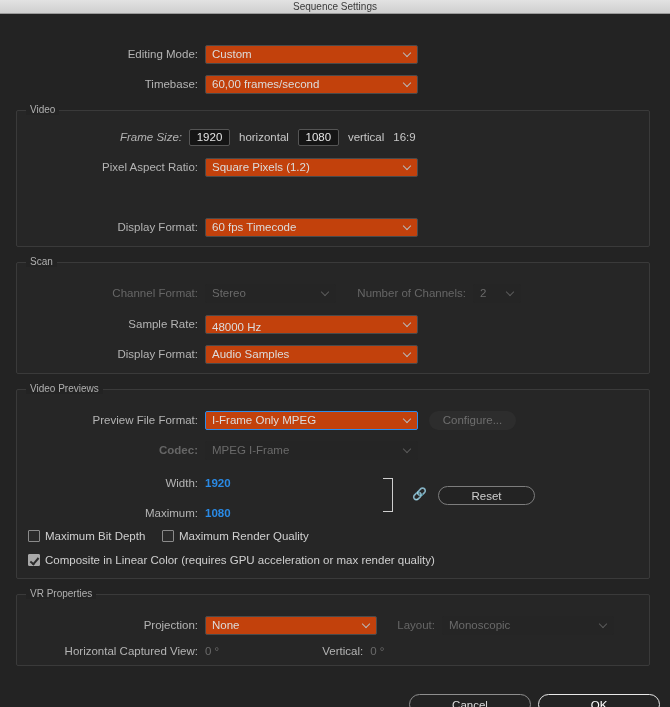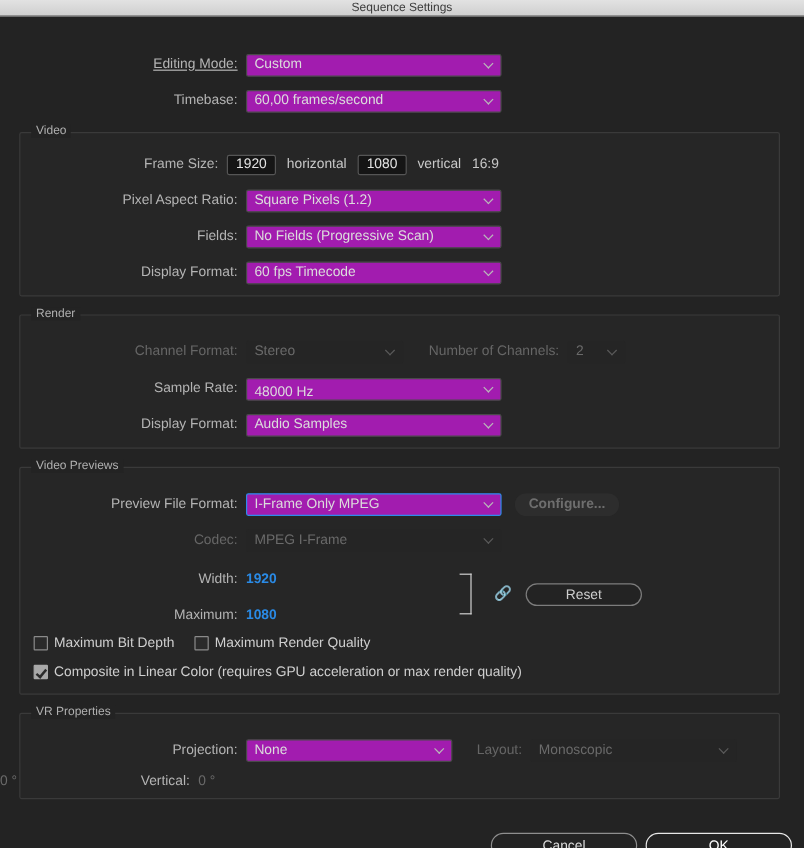--- a/index.html
+++ b/index.html
@@ -27,21 +27,21 @@
   .lbl{
     text-align:right;color:#b4b4b4;font-size:11.5px;
     padding-right:7px;white-space:nowrap;
   }
   .lbl.dim{color:#666;}
   .val-dim{color:#6a6a6a;font-size:11.5px;}
 
   
   .select{
     position:relative;height:19px;box-sizing:border-box;
-    background:#a21caf;border:1px solid #4a4a4a;border-radius:2px;
+    background:#c2410c;border:1px solid #4a4a4a;border-radius:2px;
     display:flex;align-items:center;
     padding:0 18px 0 6px;color:#dcdcdc;font-size:11.5px;white-space:nowrap;
   }
   .select .chev{
     position:absolute;right:6px;top:50%;width:7px;height:7px;
     margin-top:-4px;
   }
   .select .chev::before{
     content:"";position:absolute;left:0;top:0;width:5px;height:5px;
     border-left:1.3px solid #b9b9b9;border-bottom:1.3px solid #b9b9b9;
@@ -113,78 +113,71 @@
 </head>
 <body>
 
 <div class="titlebar">
   <span>Sequence Settings</span>
 </div>
 
 <div class="dialog">
 
   <div class="row" style="position:absolute;left:0;top:29px;">
-    <div class="lbl" style="width:198px;text-decoration:underline;">Editing Mode:</div>
+    <div class="lbl" style="width:198px;">Editing Mode:</div>
     <div class="select" style="width:213px;">
       <span>Custom</span>
       <span class="chev"></span>
     </div>
   </div>
 
   <div class="row" style="position:absolute;left:0;top:59px;">
     <div class="lbl" style="width:198px;">Timebase:</div>
     <div class="select" style="width:213px;">
       <span>60,00  frames/second</span>
       <span class="chev"></span>
     </div>
   </div>
 
   <div class="group" style="top:96px;height:137px;">
     <span class="group-title">Video</span>
   </div>
 
   <div class="row" style="position:absolute;left:0;top:112px;">
-    <div class="lbl" style="width:182px;">Frame Size:</div>
+    <div class="lbl" style="width:182px;font-style:italic;">Frame Size:</div>
     <div class="textfield" style="width:41px;">
       <span>1920</span>
     </div>
     <span class="plain" style="margin:0 9px;">horizontal</span>
     <div class="textfield" style="width:41px;">
       <span>1080</span>
     </div>
     <span class="plain" style="margin:0 9px;">vertical</span>
     <span class="plain">16:9</span>
   </div>
 
   <div class="row" style="position:absolute;left:0;top:142px;">
     <div class="lbl" style="width:198px;">Pixel Aspect Ratio:</div>
     <div class="select" style="width:213px;">
       <span>Square Pixels (1.2)</span>
       <span class="chev"></span>
     </div>
   </div>
 
-  <div class="row" style="position:absolute;left:0;top:172px;">
-    <div class="lbl" style="width:198px;">Fields:</div>
-    <div class="select" style="width:213px;">
-      <span>No Fields (Progressive Scan)</span>
-      <span class="chev"></span>
-    </div>
-  </div>
 
   <div class="row" style="position:absolute;left:0;top:202px;">
     <div class="lbl" style="width:198px;">Display Format:</div>
     <div class="select" style="width:213px;">
       <span>60 fps Timecode</span>
       <span class="chev"></span>
     </div>
   </div>
 
   <div class="group" style="top:248px;height:112px;">
-    <span class="group-title">Render</span>
+    <span class="group-title">Scan</span>
   </div>
 
   <div class="row" style="position:absolute;left:0;top:268px;">
     <div class="lbl dim" style="width:198px;">Channel Format:</div>
     <div class="select disabled" style="width:131px;">
       <span>Stereo</span>
       <span class="chev"></span>
     </div>
     <div class="lbl dim" style="width:130px;">Number of Channels:</div>
     <div class="select disabled" style="width:48px;">
@@ -212,27 +205,27 @@
   <div class="group" style="top:375px;height:190px;">
     <span class="group-title">Video Previews</span>
   </div>
 
   <div class="row" style="position:absolute;left:0;top:395px;">
     <div class="lbl" style="width:198px;">Preview File Format:</div>
     <div class="select focused" style="width:213px;">
       <span>I-Frame Only MPEG</span>
       <span class="chev"></span>
     </div>
-    <div class="btn pill-small disabled" style="width:87px;margin-left:11px;font-weight:bold;">
+    <div class="btn pill-small disabled" style="width:87px;margin-left:11px;">
       <span>Configure...</span>
     </div>
   </div>
 
   <div class="row" style="position:absolute;left:0;top:425px;">
-    <div class="lbl dim" style="width:198px;">Codec:</div>
+    <div class="lbl dim" style="width:198px;font-weight:bold;">Codec:</div>
     <div class="select disabled" style="width:213px;">
       <span>MPEG I-Frame</span>
       <span class="chev"></span>
     </div>
   </div>
 
   <div class="row" style="position:absolute;left:0;top:458px;">
     <div class="lbl" style="width:198px;">Width:</div>
     <span class="blue">1920</span>
   </div>
@@ -272,20 +265,21 @@
       <span class="chev"></span>
     </div>
     <div class="lbl dim" style="width:58px;">Layout:</div>
     <div class="select disabled" style="width:172px;">
       <span>Monoscopic</span>
       <span class="chev"></span>
     </div>
   </div>
 
   <div class="row" style="position:absolute;left:0;top:626px;">
+    <div class="lbl" style="width:198px;">Horizontal Captured View:</div>
     <span class="val-dim">0 °</span>
     <div class="lbl" style="width:144px;">Vertical:</div>
     <span class="val-dim">0 °</span>
   </div>
 
   <div class="btn" style="width:122px;position:absolute;left:409px;top:680px;">
     <span>Cancel</span>
   </div>
   <div class="btn primary" style="width:122px;position:absolute;left:538px;top:680px;">
     <span>OK</span>

